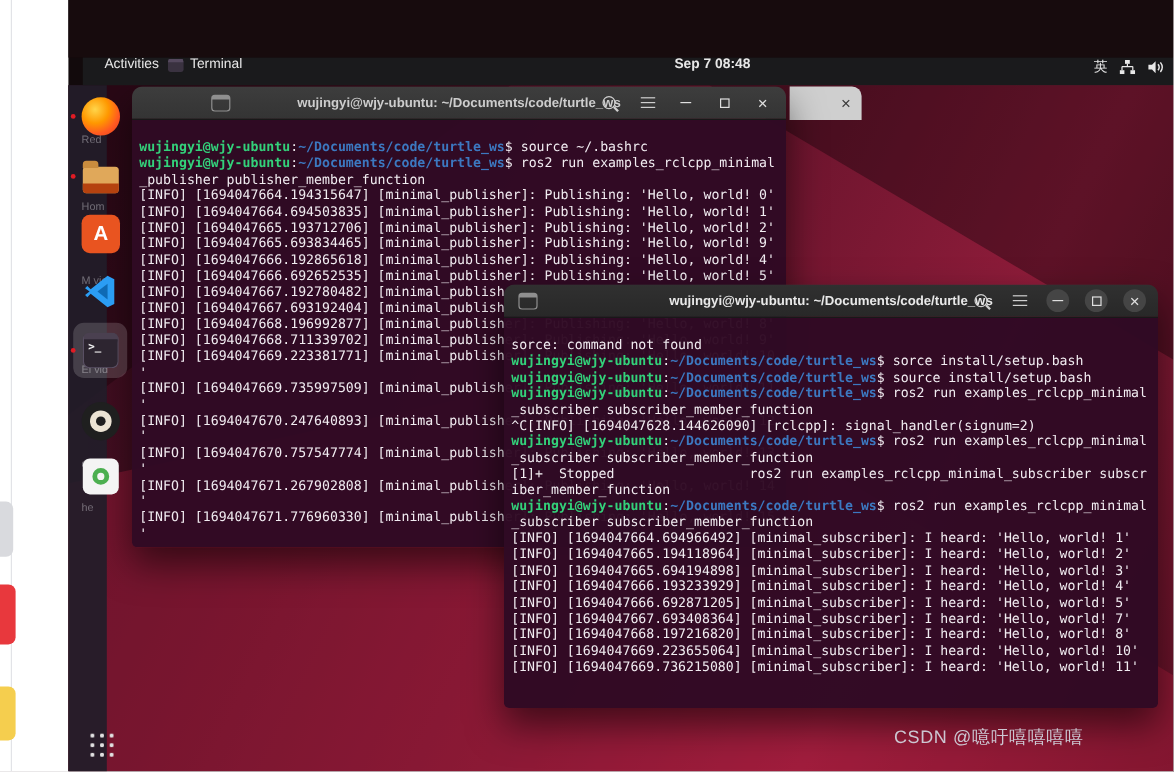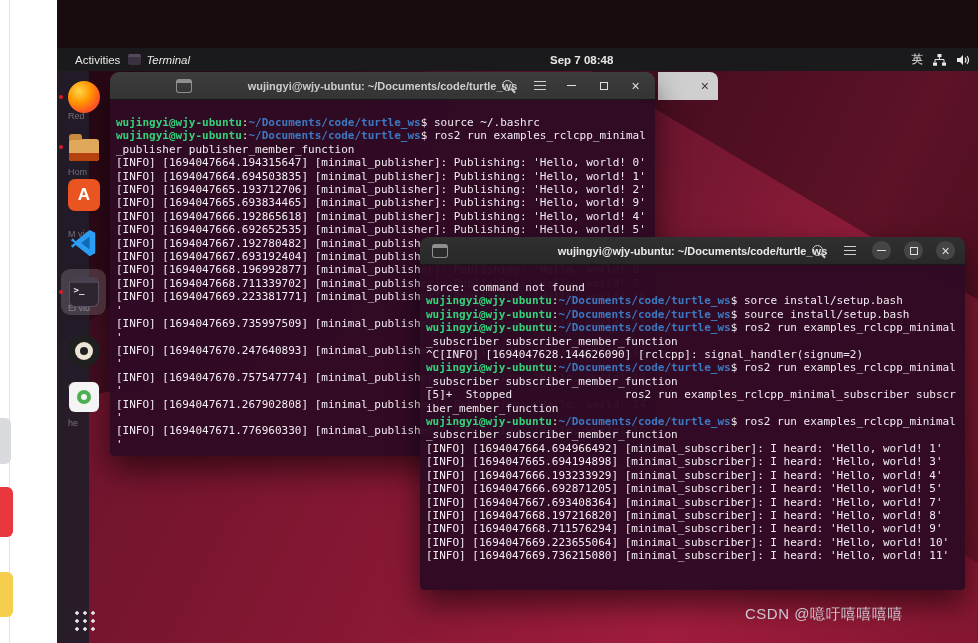--- a/index.html
+++ b/index.html
@@ -12,24 +12,24 @@
   .pill{position:absolute;left:0;border-radius:0 6px 6px 0;}
   .pill-gray{top:418px;width:11px;height:46px;background:#d9dade;}
   .pill-red{top:487px;width:13px;height:50px;background:#e8383d;}
   .pill-yellow{top:572px;width:13px;height:45px;background:#f5ce4e;}
 
   
   .desktop{position:absolute;left:57px;top:0;width:921px;height:643px;background:#120a0c;z-index:2;}
   .top-dark{position:absolute;top:0;left:0;right:0;height:48px;background:#170b0d;}
 
   
-  .topbar{position:absolute;top:48px;left:0;right:0;height:23px;background:#1a1a1c;
-          display:flex;align-items:center;color:#e8e8e8;font-size:11.5px;z-index:60;}
+  .topbar{position:absolute;top:48px;left:12px;right:0;height:23px;background:#1a1a1c;
+          display:flex;align-items:flex-start;color:#e8e8e8;font-size:11.5px;z-index:60;}
   .tb-activities{margin-left:18px;cursor:pointer;}
-  .tb-appmenu{margin-left:8px;display:flex;align-items:center;gap:5px;cursor:pointer;font-style:italic;}
+  .tb-appmenu{margin-left:8px;display:flex;align-items:center;gap:5px;cursor:pointer;}
   .tb-mini-term{display:inline-block;width:13px;height:11px;background:#3a3240;border-radius:2px;
                 border-top:3px solid #55495e;box-sizing:border-box;}
   .tb-clock{position:absolute;left:493px;font-weight:700;cursor:pointer;}
   .tb-right{position:absolute;right:8px;display:flex;align-items:center;gap:10px;cursor:pointer;}
 
   
   .wallpaper{position:absolute;top:71px;left:0;right:0;bottom:0;overflow:hidden;
     background:linear-gradient(116deg,#330b1c 0%,#4e1024 28%,#6d152e 52%,#8f1c3a 74%,#611126 100%);}
   .wp-facet{position:absolute;inset:0;}
   .wp-f1{clip-path:polygon(0 58%,52% 40%,100% 86%,100% 100%,0 100%);background:rgba(190,32,66,.38);}
@@ -206,31 +206,31 @@
       </div>
       <div class="term-body" id="term-front-body">
           <div class="term-line"><span>sorce: command not found</span></div>
           <div class="term-line"><span class="sg">wujingyi@wjy-ubuntu</span><span>:</span><span class="sb">~/Documents/code/turtle_ws</span><span>$ </span><span>sorce install/setup.bash</span></div>
           <div class="term-line"><span class="sg">wujingyi@wjy-ubuntu</span><span>:</span><span class="sb">~/Documents/code/turtle_ws</span><span>$ </span><span>source install/setup.bash</span></div>
           <div class="term-line"><span class="sg">wujingyi@wjy-ubuntu</span><span>:</span><span class="sb">~/Documents/code/turtle_ws</span><span>$ </span><span>ros2 run examples_rclcpp_minimal</span></div>
           <div class="term-line"><span>_subscriber subscriber_member_function</span></div>
           <div class="term-line"><span>^C[INFO] [1694047628.144626090] [rclcpp]: signal_handler(signum=2)</span></div>
           <div class="term-line"><span class="sg">wujingyi@wjy-ubuntu</span><span>:</span><span class="sb">~/Documents/code/turtle_ws</span><span>$ </span><span>ros2 run examples_rclcpp_minimal</span></div>
           <div class="term-line"><span>_subscriber subscriber_member_function</span></div>
-          <div class="term-line"><span>[5]+  Stopped                 ros2 run examples_rclcpp_minimal_subscriber subscr</span></div>
+          <div class="term-line"><span>[1]+  Stopped                 ros2 run examples_rclcpp_minimal_subscriber subscr</span></div>
           <div class="term-line"><span>iber_member_function</span></div>
           <div class="term-line"><span class="sg">wujingyi@wjy-ubuntu</span><span>:</span><span class="sb">~/Documents/code/turtle_ws</span><span>$ </span><span>ros2 run examples_rclcpp_minimal</span></div>
           <div class="term-line"><span>_subscriber subscriber_member_function</span></div>
           <div class="term-line"><span>[INFO] [1694047664.694966492] [minimal_subscriber]: I heard: 'Hello, world! 1'</span></div>
+          <div class="term-line"><span>[INFO] [1694047665.194118964] [minimal_subscriber]: I heard: 'Hello, world! 2'</span></div>
           <div class="term-line"><span>[INFO] [1694047665.694194898] [minimal_subscriber]: I heard: 'Hello, world! 3'</span></div>
           <div class="term-line"><span>[INFO] [1694047666.193233929] [minimal_subscriber]: I heard: 'Hello, world! 4'</span></div>
           <div class="term-line"><span>[INFO] [1694047666.692871205] [minimal_subscriber]: I heard: 'Hello, world! 5'</span></div>
           <div class="term-line"><span>[INFO] [1694047667.693408364] [minimal_subscriber]: I heard: 'Hello, world! 7'</span></div>
           <div class="term-line"><span>[INFO] [1694047668.197216820] [minimal_subscriber]: I heard: 'Hello, world! 8'</span></div>
-          <div class="term-line"><span>[INFO] [1694047668.711576294] [minimal_subscriber]: I heard: 'Hello, world! 9'</span></div>
           <div class="term-line"><span>[INFO] [1694047669.223655064] [minimal_subscriber]: I heard: 'Hello, world! 10'</span></div>
           <div class="term-line"><span>[INFO] [1694047669.736215080] [minimal_subscriber]: I heard: 'Hello, world! 11'</span></div>
         </div>
     </div>
 
     <div class="dock">
       <span class="bleed" style="top:40px">Red</span>
       <span class="bleed" style="top:96px">Hom</span>
       <span class="bleed" style="top:158px">M vie</span>
       <span class="bleed" style="top:232px">El vid</span>

